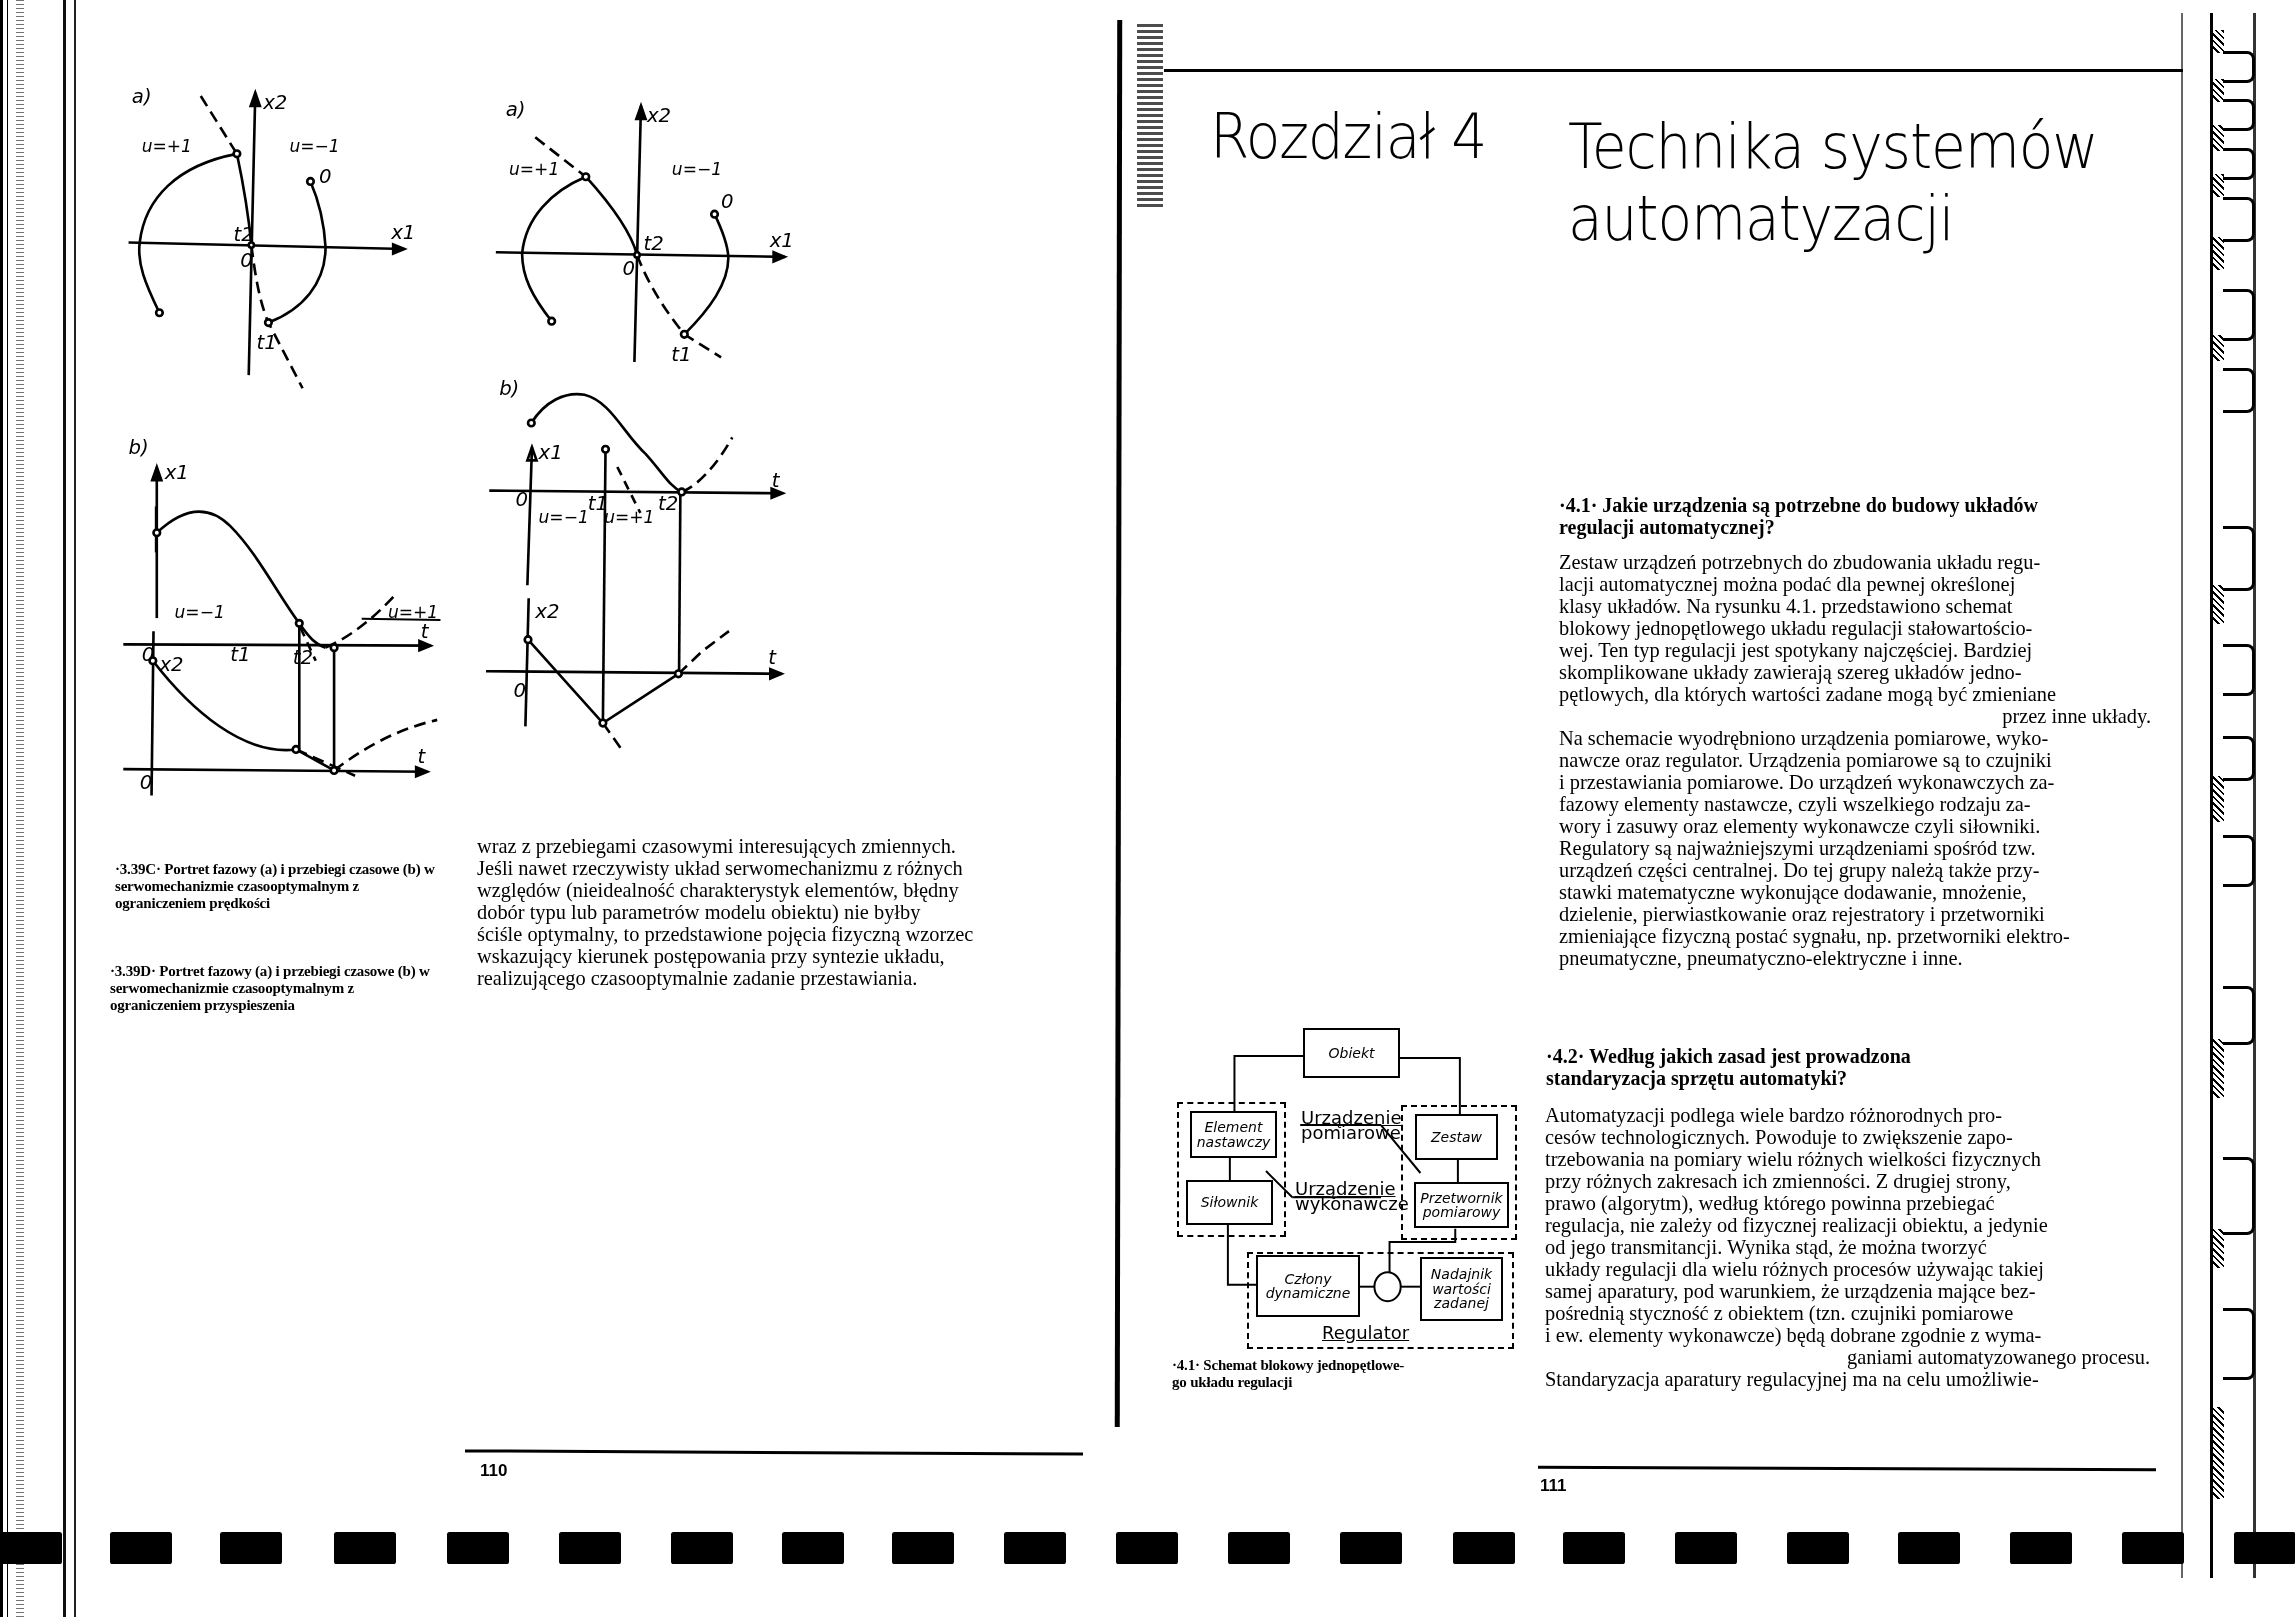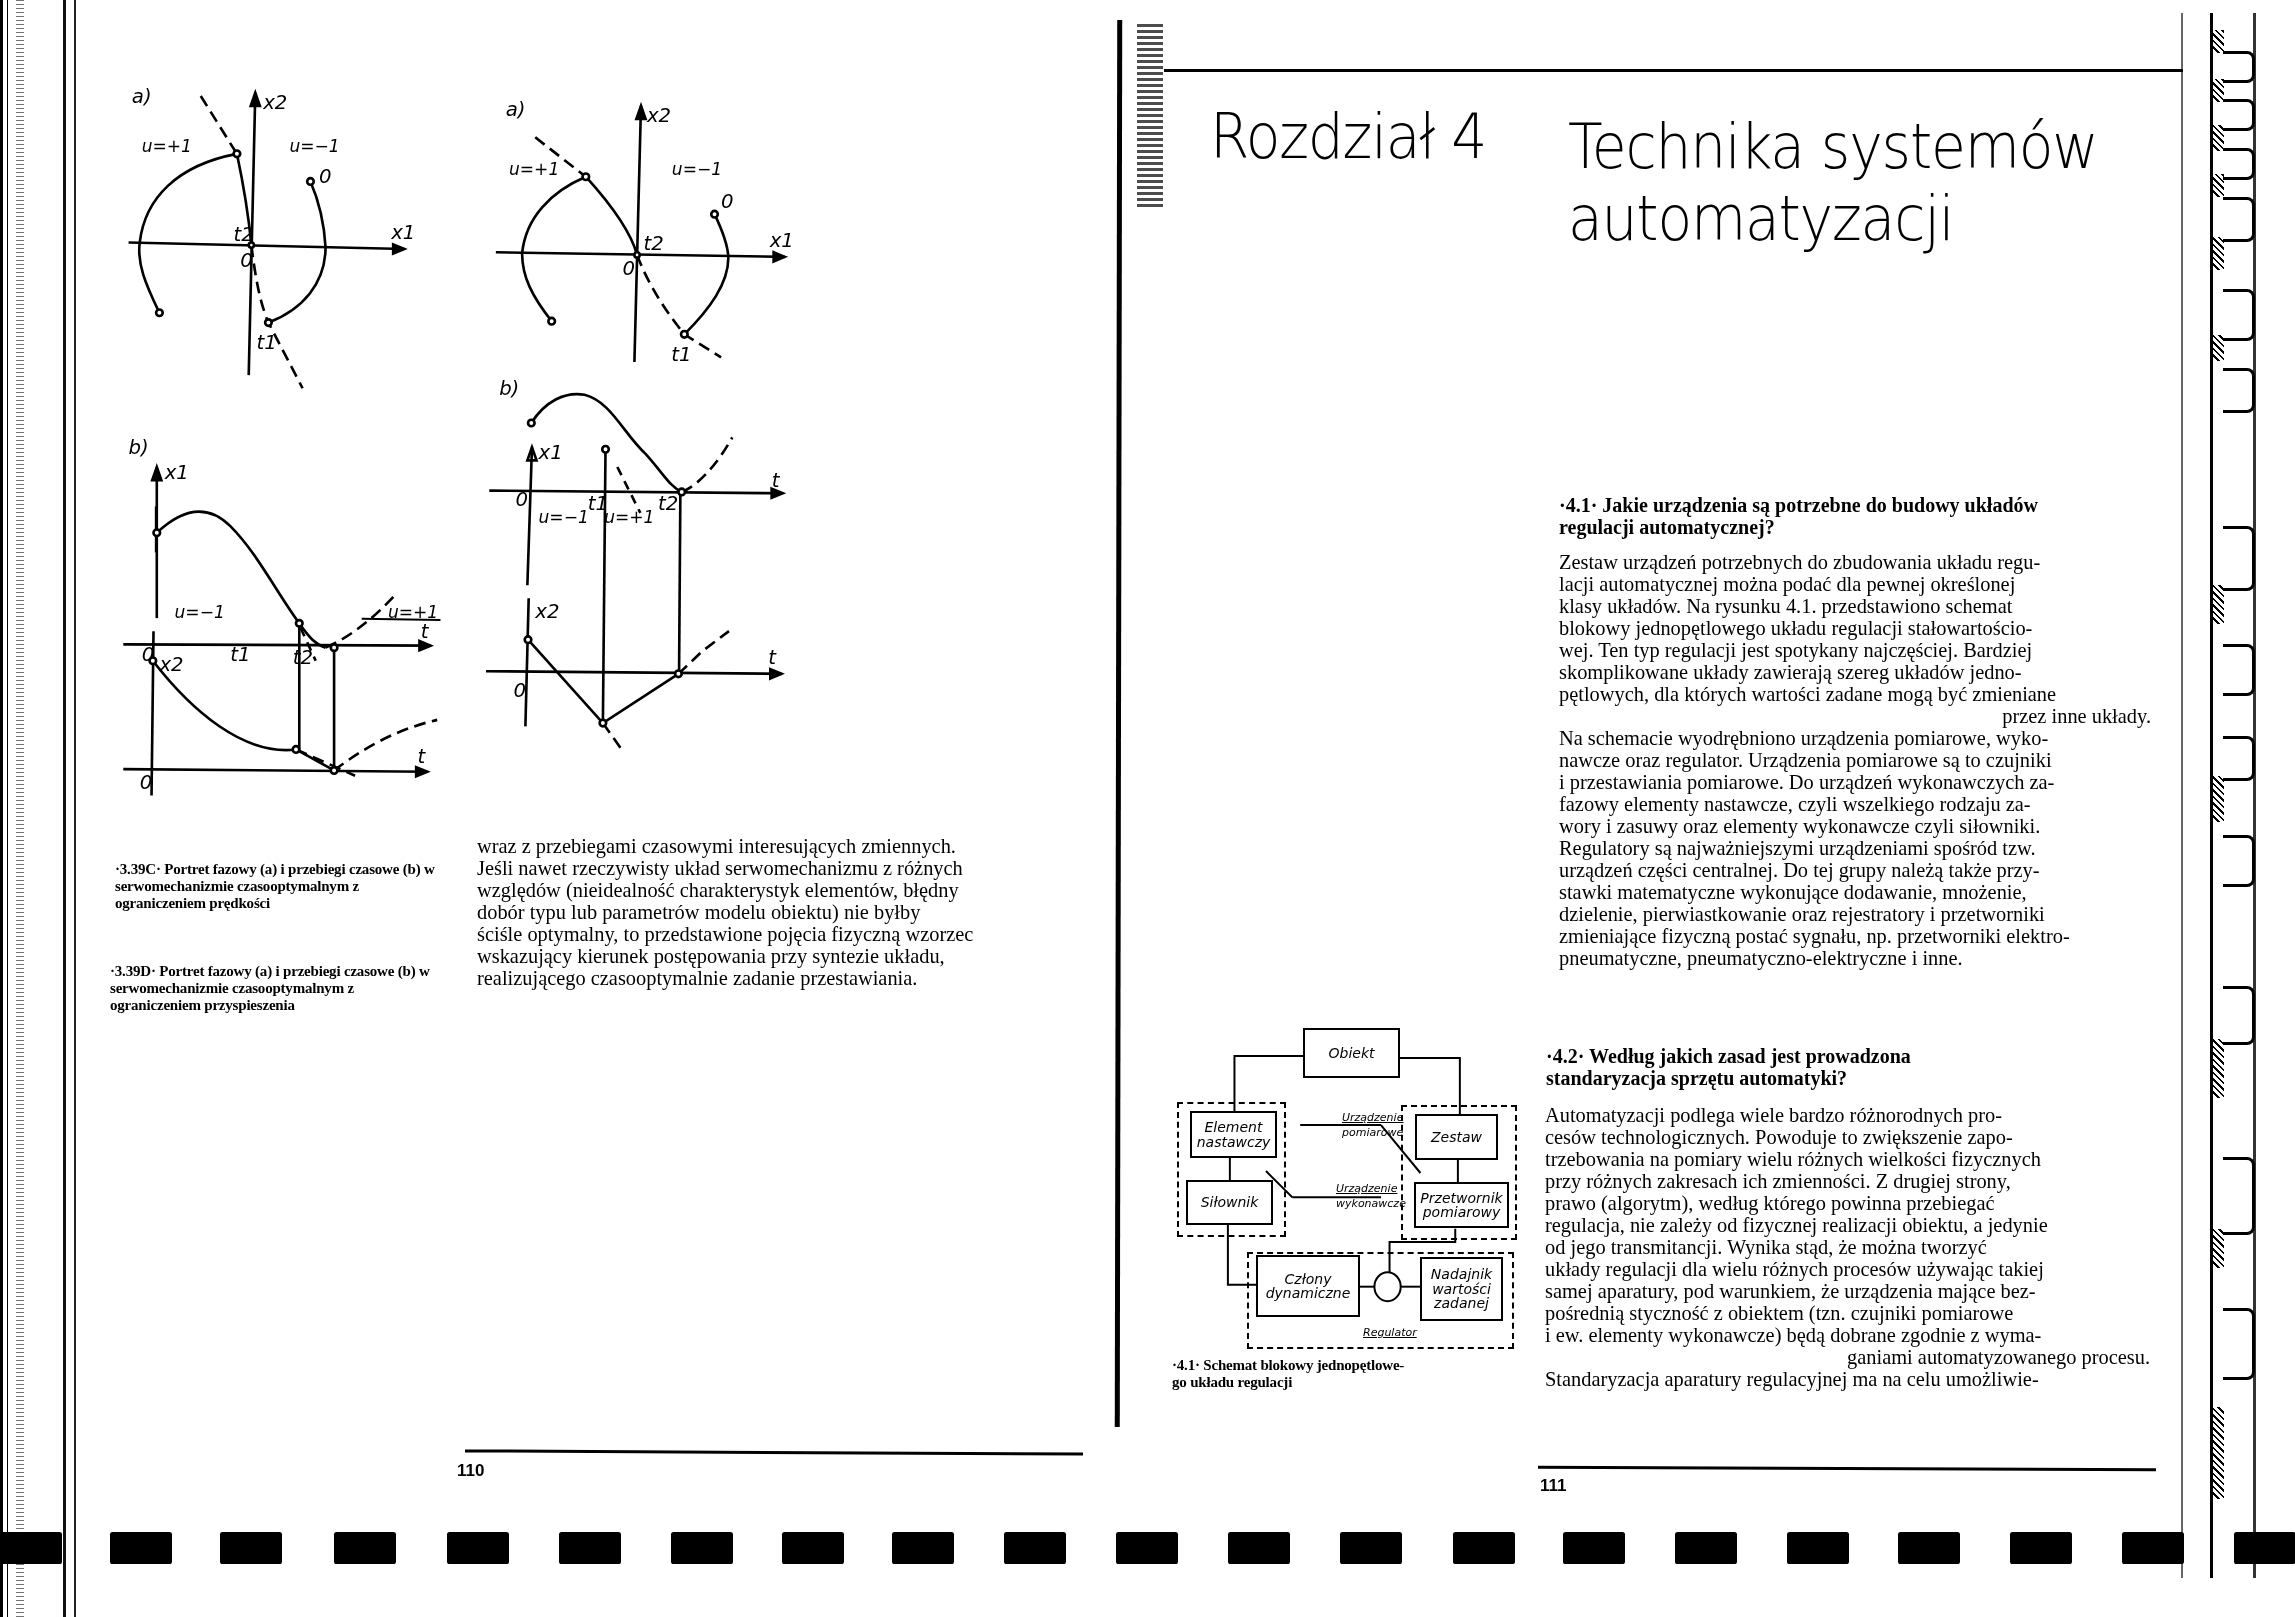--- a/index.html
+++ b/index.html
@@ -30,21 +30,21 @@
 
   .caption { font-family:Liberation Serif, serif; font-weight:bold; font-size:15px; line-height:17px; width:329px; letter-spacing:-0.2px; }
   .bodytext { font-family:"Liberation Serif", serif; font-size:20.4px; line-height:22px; text-align:justify; }
   .heading { font-family:"Liberation Serif", serif; font-weight:bold; font-size:20px; line-height:22.4px; }
   .pagenum { font-family:"Liberation Sans", sans-serif; font-weight:bold; font-size:17px; }
   .footrule { height:2.6px; background:#000; }
   .chapter { font-family:"DejaVu Sans", sans-serif; font-weight:200; font-size:63px; line-height:63px; letter-spacing:-1.3px; transform:scaleX(0.9); transform-origin:left top; }
 
   .diag-box { position:absolute; border:2px solid #000; font-family:"DejaVu Sans", sans-serif; font-style:italic; font-size:14px; display:flex; align-items:center; justify-content:center; text-align:center; line-height:14.5px; background:#fff; }
   .diag-dash { position:absolute; border:2px dashed #000; }
-  .diag-text { position:absolute; font-family:"DejaVu Sans", sans-serif; font-style:italic; font-size:11px; line-height:14.5px;margin-left:41px; }
+  .diag-text { position:absolute; font-family:"DejaVu Sans", sans-serif; font-size:18px; line-height:14.5px; }
 </style>
 </head>
 <body>
 
 <div class="abs left-edge"></div>
 <div class="abs spine"></div>
 <div class="abs spine-noise"></div>
 <div class="abs top-rule"></div>
 
 <div class="abs right-edge">
@@ -244,21 +244,21 @@
     <div>wraz z przebiegami czasowymi interesujących zmiennych.</div>
     <div>Jeśli nawet rzeczywisty układ serwomechanizmu z różnych</div>
     <div>względów (nieidealność charakterystyk elementów, błędny</div>
     <div>dobór typu lub parametrów modelu obiektu) nie byłby</div>
     <div>ściśle optymalny, to przedstawione pojęcia fizyczną wzorzec</div>
     <div>wskazujący kierunek postępowania przy syntezie układu,</div>
     <div style="text-align:left">realizującego czasooptymalnie zadanie przestawiania.</div>
   </div>
 
   <div class="abs footrule" style="left:465px;top:1451px;width:618px;transform:rotate(0.3deg)"></div>
-  <div class="abs pagenum" style="left:457px;top:1461px">110</div>
+  <div class="abs pagenum" style="left:480px;top:1461px">110</div>
 </div>
 
 <div>
   <div class="abs chapter" style="left:1210px;top:105px">Rozdział 4</div>
   <div class="abs chapter" style="left:1568px;top:115px">
     <div>Technika systemów</div>
     <div style="margin-top:9.2px">automatyzacji</div>
   </div>
 
   <div class="abs heading" style="left:1559px;top:494px;width:592px">

